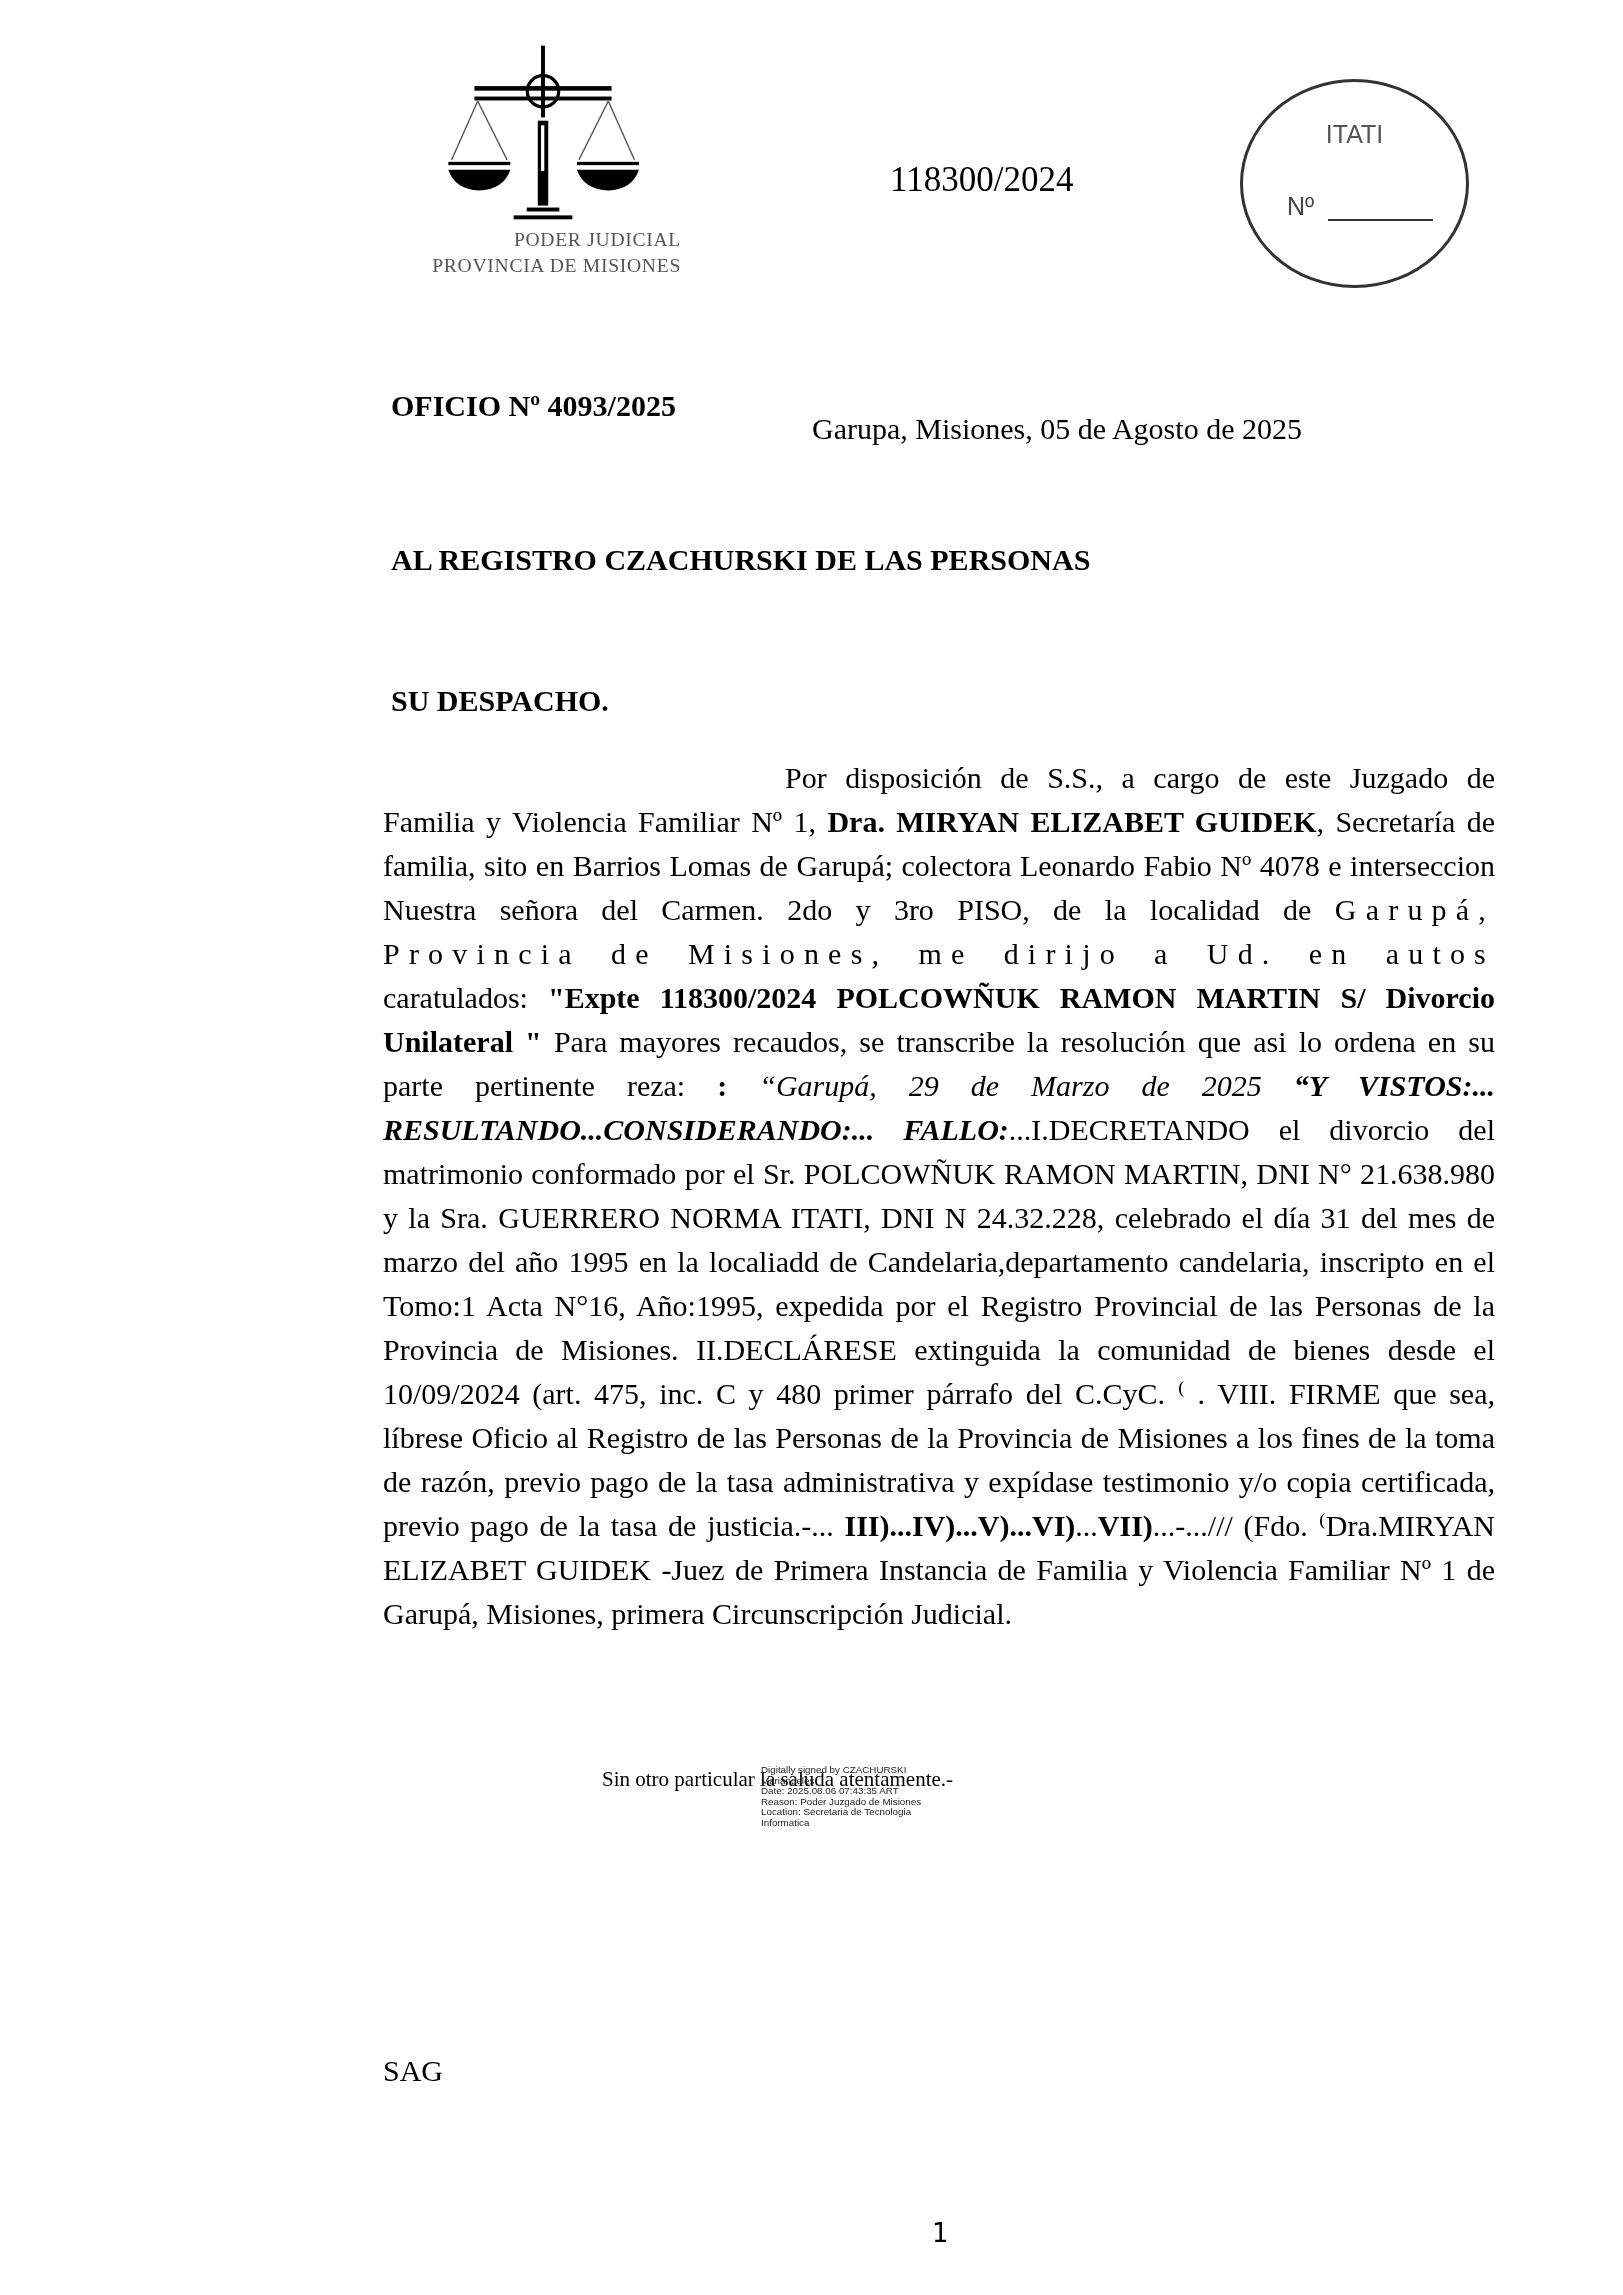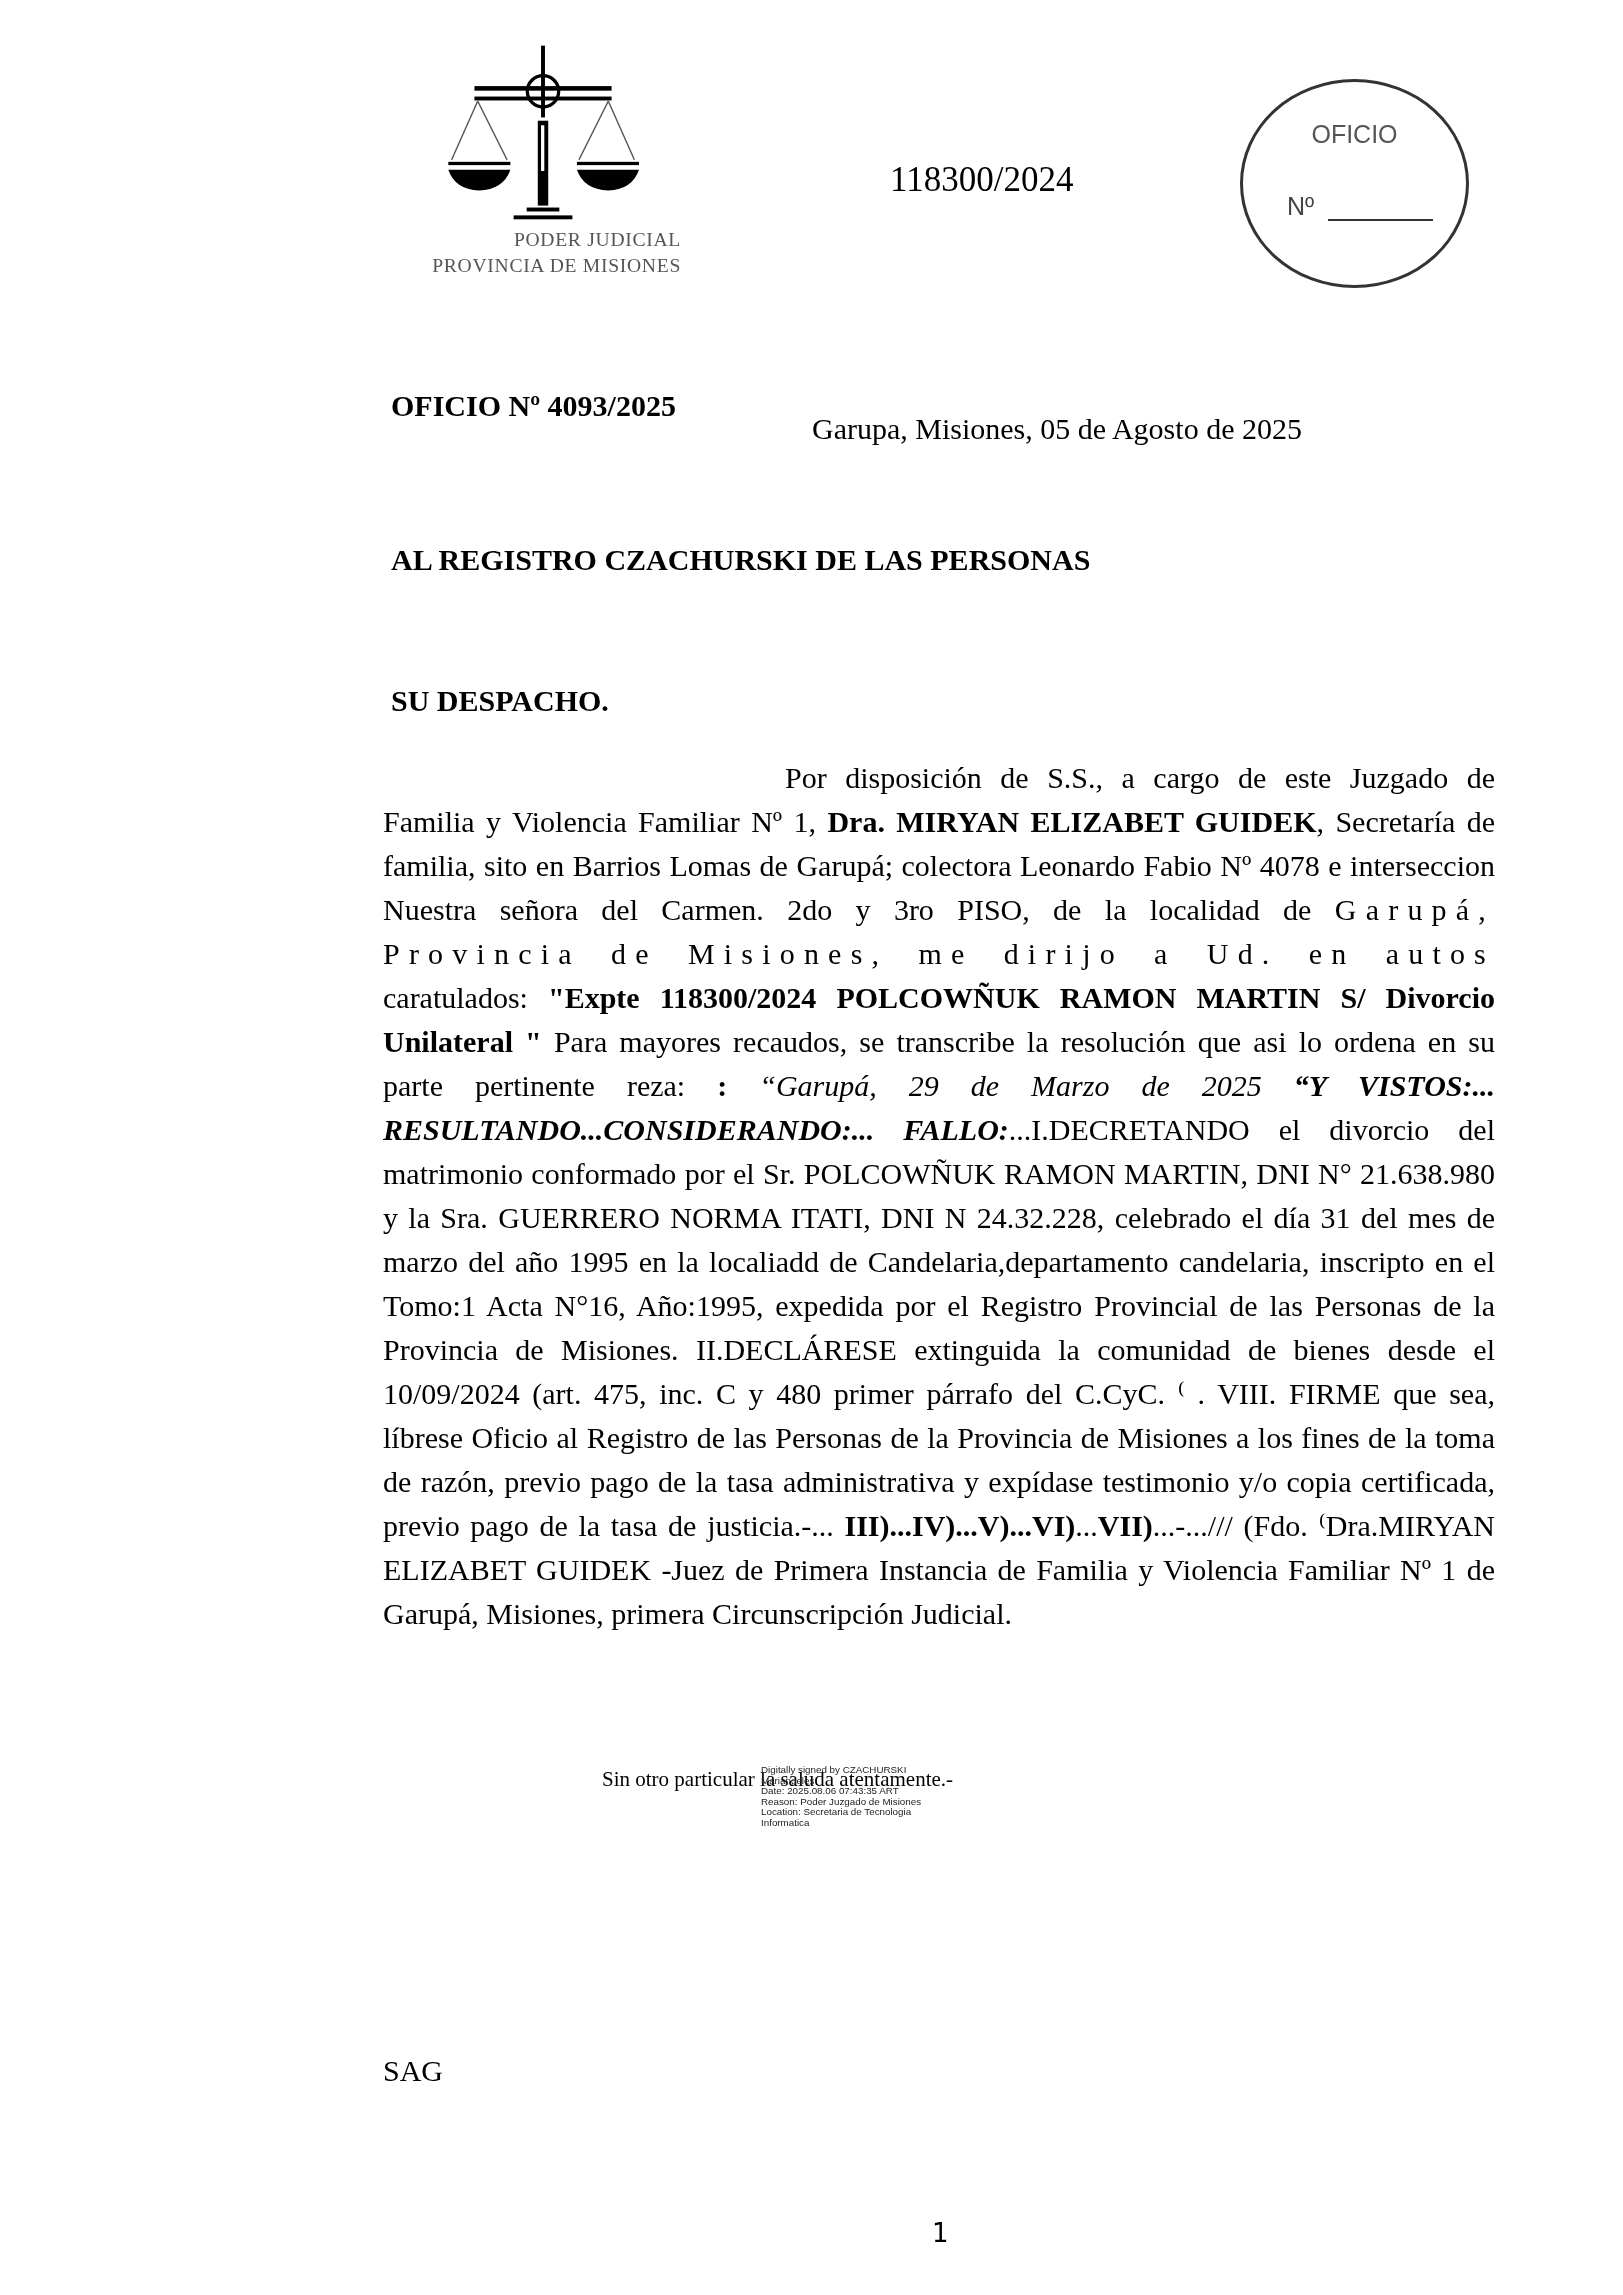--- a/index.html
+++ b/index.html
@@ -60,21 +60,21 @@
     <rect x="145" y="258" width="50" height="6" fill="#000"></rect>
     <rect x="125" y="270" width="90" height="6" fill="#000"></rect>
   </svg>
   <div id="logo-line1" class="logo-text serif">PODER JUDICIAL</div>
   <div id="logo-line2" class="logo-text serif">PROVINCIA DE MISIONES</div>
 </div>
 
 <div id="expediente" class="serif">118300/2024</div>
 
 <div id="folio">
-  <div id="folio-title" class="sans">OFICIO</div>
+  <div id="folio-title" class="sans">ITATI</div>
   <div id="folio-num" class="sans">Nº</div>
   <div id="folio-line"></div>
 </div>
 
 <div id="oficio" class="abs serif">OFICIO Nº 4093/2025</div>
 <div id="place-date" class="abs serif">Garupa, Misiones, 05 de Agosto de 2025</div>
 
 <div id="addressee" class="abs serif">AL REGISTRO CZACHURSKI DE LAS PERSONAS</div>
 <div id="despacho" class="abs serif">SU DESPACHO.</div>
 

